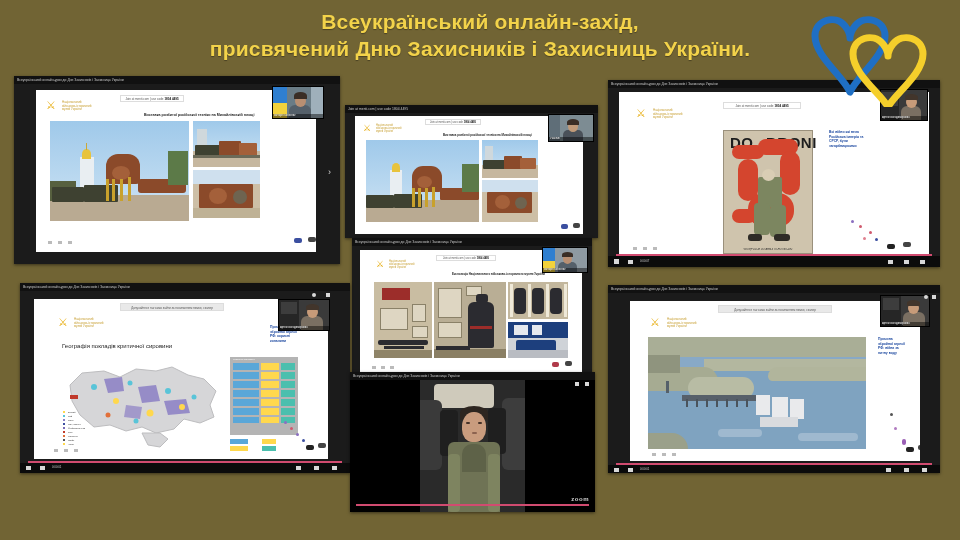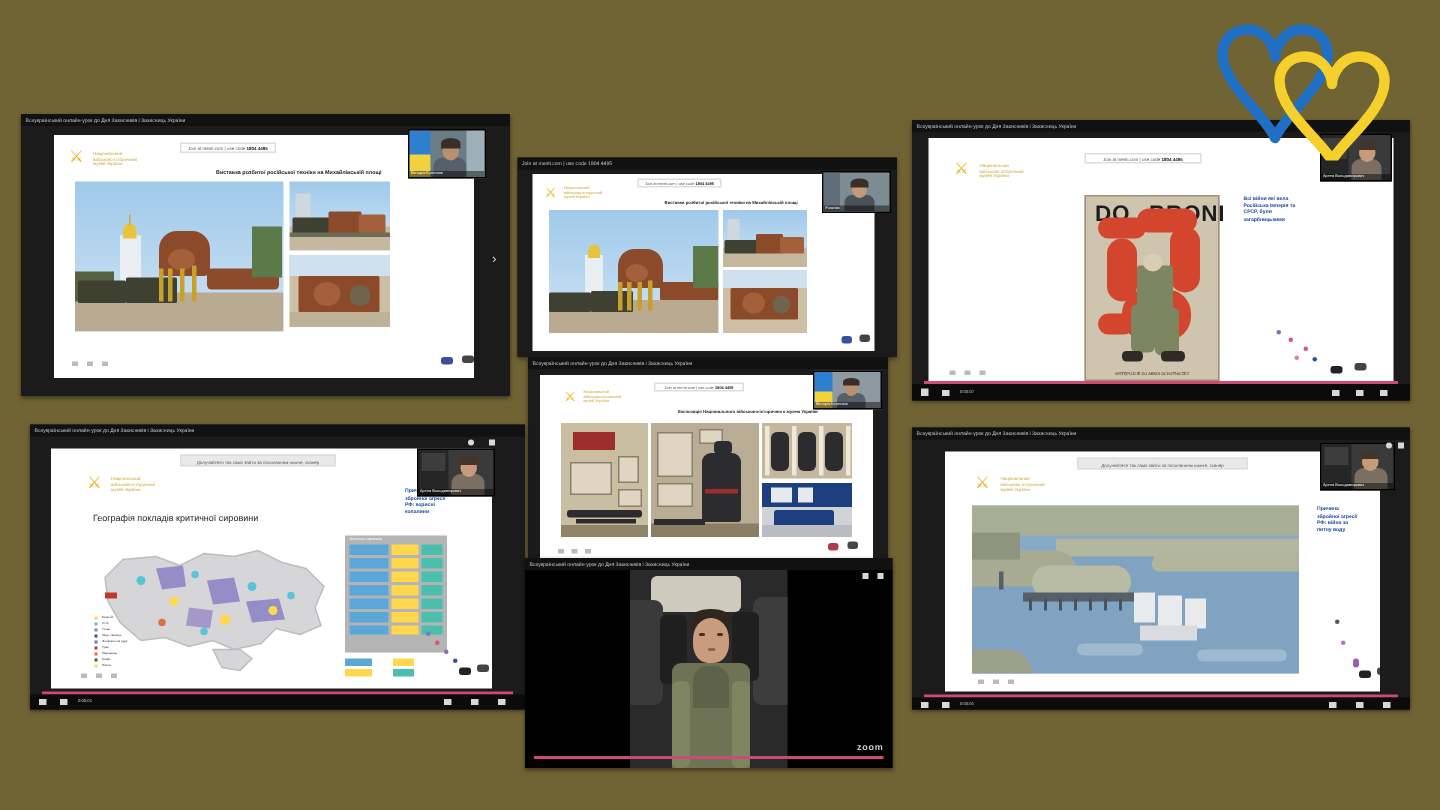--- a/index.html
+++ b/index.html
@@ -98,20 +98,22 @@
   .unif{ position:absolute; background:#6f7355; border-radius:6px 6px 0 0;}
   .zoomwm{ position:absolute; color:#cfcfcf; font-size:6px; font-weight:bold; letter-spacing:.5px;}
 
   
   .react{ position:absolute; border-radius:50%;}
 </style>
 </head>
 <body>
 
 <div class="title-block">
+  <div class="title-line">Всеукраїнський  онлайн-захід,</div>
+  <div class="title-line">присвячений Дню Захисників і Захисниць України.</div>
 </div>
 
 <div class="hearts">
   <svg width="135" height="105" viewBox="0 0 135 105">
     <path d="M12 34 C12 18, 32 12, 42 24 C46 29, 47 33, 47 36 C47 33, 48 29, 52 24 C62 12, 82 18, 82 34 C82 54, 54 74, 47 90 C40 74, 12 54, 12 34 Z" fill="none" stroke="#1f6fc4" stroke-width="7" stroke-linejoin="round"></path>
     <path d="M50 52 C50 36, 70 30, 80 42 C84 47, 85 51, 85 54 C85 51, 86 47, 90 42 C100 30, 120 36, 120 52 C120 72, 92 92, 85 105 C78 92, 50 72, 50 52 Z" fill="none" stroke="#f5cf2b" stroke-width="7" stroke-linejoin="round"></path>
   </svg>
 </div>
 
 <div class="shot" style="left:14px; top:76px; width:326px; height:188px;">

